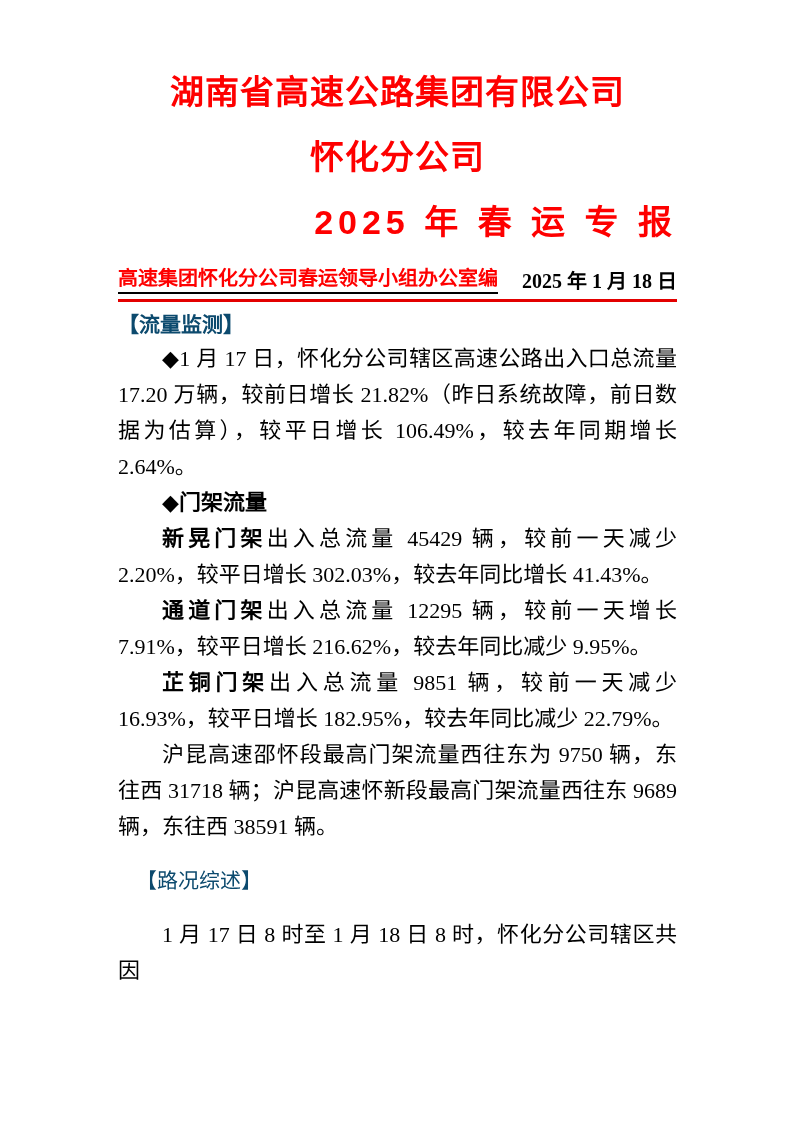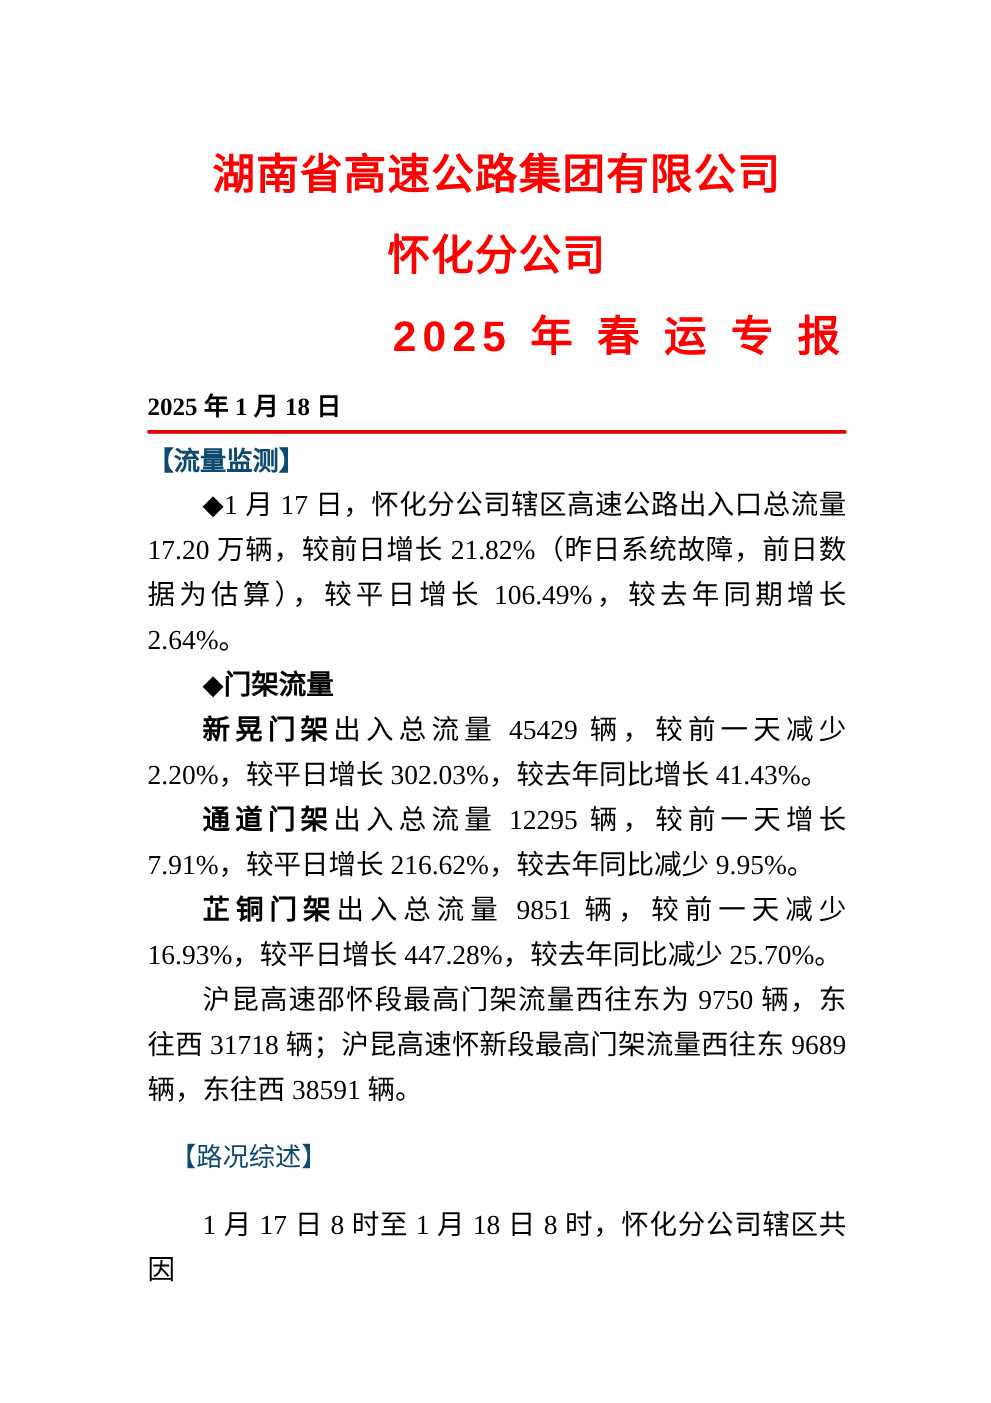--- a/index.html
+++ b/index.html
@@ -9,21 +9,21 @@
     --underline-black:#000000;
   }
   *{margin:0;padding:0;box-sizing:border-box;}
   html,body{background:#ffffff;}
   .page{
     position:relative;
     width:793px;
     height:1122px;
     margin:0 auto;
     background:#ffffff;
-    padding:120px 116px 0 118px;
+    padding:72px 116px 0 118px;
     font-family:"Liberation Serif","DejaVu Serif",serif;
     color:#000;
     overflow:hidden;
   }
   
   .org-title{
     font-family:"Liberation Sans","DejaVu Sans",sans-serif;
     font-weight:bold;
     font-size:34px;
     line-height:40px;
@@ -110,37 +110,38 @@
 
 <div class="page">
 
   <header>
     <div class="org-title">湖南省高速公路集团有限公司</div>
     <div class="org-title">怀化分公司</div>
     <div class="report-title">2025 年 春 运 专 报</div>
   </header>
 
   <div class="edit-row">
+    <span class="editor">高速集团怀化分公司春运领导小组办公室编</span>
     <span class="date">2025 年 1 月 18 日</span>
   </div>
 
   <main>
 
     <h2 class="sec-heading">【流量监测】</h2>
 
     <p class="para"><span class="diamond">◆</span><span>1 月 17 日，怀化分公司辖区高速公路出入口总流量 17.20 万辆，较前日增长 21.82%（昨日系统故障，前日数据为估算），较平日增长 106.49%，较去年同期增长 2.64%。</span></p>
 
     <p class="para subhead"><span class="diamond">◆</span><span>门架流量</span></p>
 
     <p class="para"><span class="lead">新晃门架</span><span>出入总流量 45429 辆，较前一天减少 2.20%，较平日增长 302.03%，较去年同比增长 41.43%。</span></p>
 
     <p class="para"><span class="lead">通道门架</span><span>出入总流量 12295 辆，较前一天增长 7.91%，较平日增长 216.62%，较去年同比减少 9.95%。</span></p>
 
 
-    <p class="para"><span class="lead">芷铜门架</span><span>出入总流量 9851 辆，较前一天减少 16.93%，较平日增长 447.28%，较去年同比减少 25.70%。</span></p>
+    <p class="para"><span class="lead">芷铜门架</span><span>出入总流量 9851 辆，较前一天减少 16.93%，较平日增长 182.95%，较去年同比减少 22.79%。</span></p>
 
     <p class="para">沪昆高速邵怀段最高门架流量西往东为 9750 辆，东往西 31718 辆；沪昆高速怀新段最高门架流量西往东 9689 辆，东往西 38591 辆。</p>
 
     <h2 class="sec-heading kai">【路况综述】</h2>
 
     <p class="para">1 月 17 日 8 时至 1 月 18 日 8 时，怀化分公司辖区共因</p>
 
   </main>
 
 </div>

